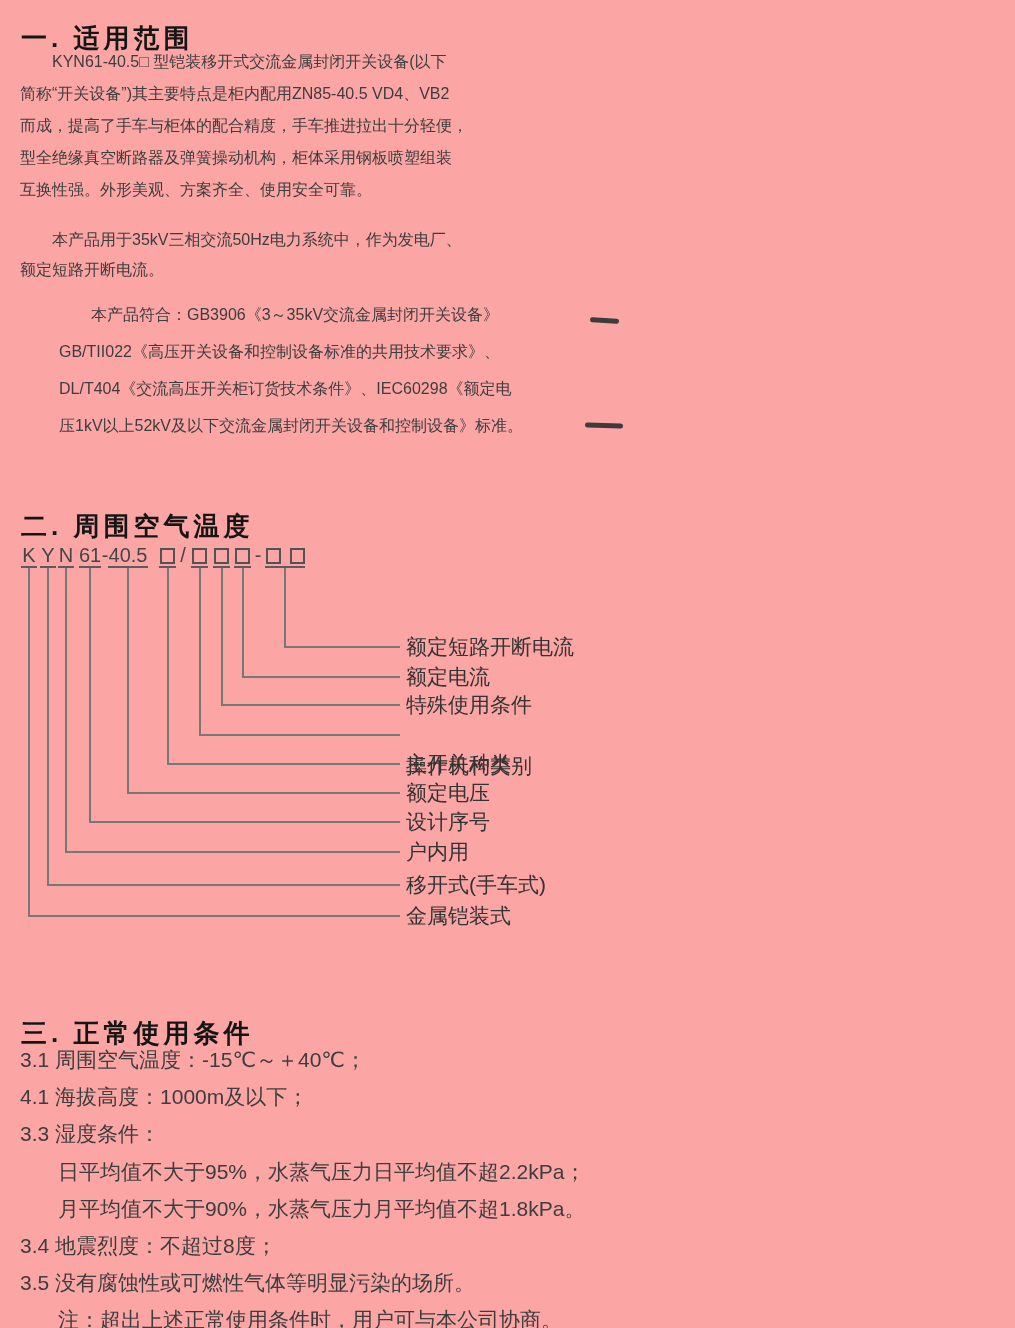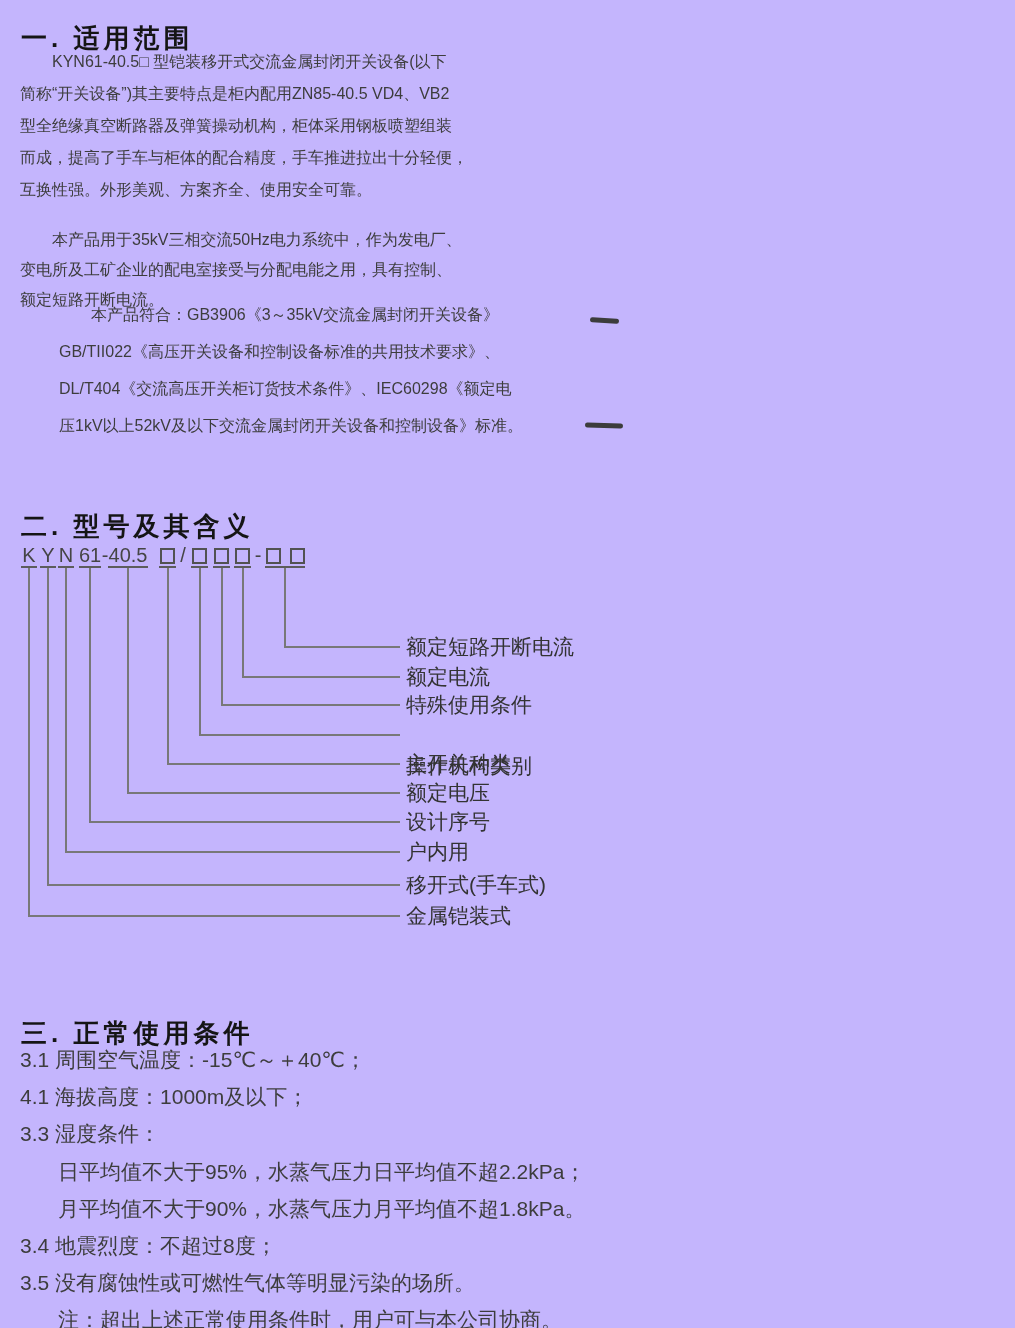--- a/index.html
+++ b/index.html
@@ -4,21 +4,21 @@
 <style>
   html,body{margin:0;padding:0;}
   body{
     width:1015px;height:1328px;
     background:#ffffff;
     position:relative;
     font-family:"Liberation Sans","DejaVu Sans",sans-serif;
     color:#3d3d3d;
     overflow:hidden;
   }
-  .page{position:absolute;inset:0;background:#c4b5fd;text-decoration:underline;}
+  .page{position:absolute;inset:0;background:#fca5a5;text-decoration:underline;}
   .sec-heading{
     position:absolute;left:21px;
     font-size:26px;font-weight:800;color:#151515;
     letter-spacing:4px;line-height:30px;white-space:nowrap;
   }
   .para{position:absolute;left:20px;width:592px;}
   .para .bline{white-space:nowrap;font-size:16px;color:#3d3d3d;}
   .para .bline.indent{padding-left:32px;}
   #para-1{top:46px;}  #para-1 .bline{line-height:32px;}
   #para-2{top:225px;} #para-2 .bline{line-height:30px;}
@@ -55,40 +55,39 @@
 </style>
 </head>
 <body>
 
 <div class="page">
 
   <h1 class="sec-heading" style="top:6px;">一. 适用范围</h1>
   <div class="para" id="para-1">
       <div class="bline indent">KYN61-40.5□ 型铠装移开式交流金属封闭开关设备(以下</div>
       <div class="bline">简称“开关设备”)其主要特点是柜内配用ZN85-40.5 VD4、VB2</div>
+      <div class="bline">而成，提高了手车与柜体的配合精度，手车推进拉出十分轻便，</div>
       <div class="bline">型全绝缘真空断路器及弹簧操动机构，柜体采用钢板喷塑组装</div>
-      <div class="bline">而成，提高了手车与柜体的配合精度，手车推进拉出十分轻便，</div>
       <div class="bline">互换性强。外形美观、方案齐全、使用安全可靠。</div>
     </div>
   <div class="para" id="para-2">
       <div class="bline indent">本产品用于35kV三相交流50Hz电力系统中，作为发电厂、</div>
-      <div class="bline">变电所及工矿企业的配电室接受与分配电能之用，具有控制、</div>
       <div class="bline">额定短路开断电流。</div>
     </div>
   <div class="para" id="para-3">
       <div class="bline indent">本产品符合：GB3906《3～35kV交流金属封闭开关设备》</div>
       <div class="bline">GB/TII022《高压开关设备和控制设备标准的共用技术要求》、</div>
       <div class="bline">DL/T404《交流高压开关柜订货技术条件》、IEC60298《额定电</div>
       <div class="bline">压1kV以上52kV及以下交流金属封闭开关设备和控制设备》标准。</div>
     </div>
 
   <span class="scan-mark" id="scan-mark-1"></span>
   <span class="scan-mark" id="scan-mark-2"></span>
 
-  <h1 class="sec-heading" style="top:494px;">二. 型号及其含义</h1>
+  <h1 class="sec-heading" style="top:494px;">二. 周围空气温度</h1>
   <div id="diagram">
       <div class="code-seg u" style="left: 21px; width: 16px;">K</div>
       <div class="code-seg u" style="left: 40px; width: 16px;">Y</div>
       <div class="code-seg u" style="left: 58px; width: 16px;">N</div>
       <div class="code-seg u" style="left: 79px; width: 22px;">61</div>
       <div class="code-seg" style="left: 101px; width: 8px;">-</div>
       <div class="code-seg u" style="left: 108px; width: 40px;">40.5</div>
       <div class="code-seg u" style="left: 159px; width: 17px;"><span class="code-box"></span></div>
       <div class="code-seg" style="left: 178px; width: 10px;">/</div>
       <div class="code-seg u" style="left: 191px; width: 17px;"><span class="code-box"></span></div>

